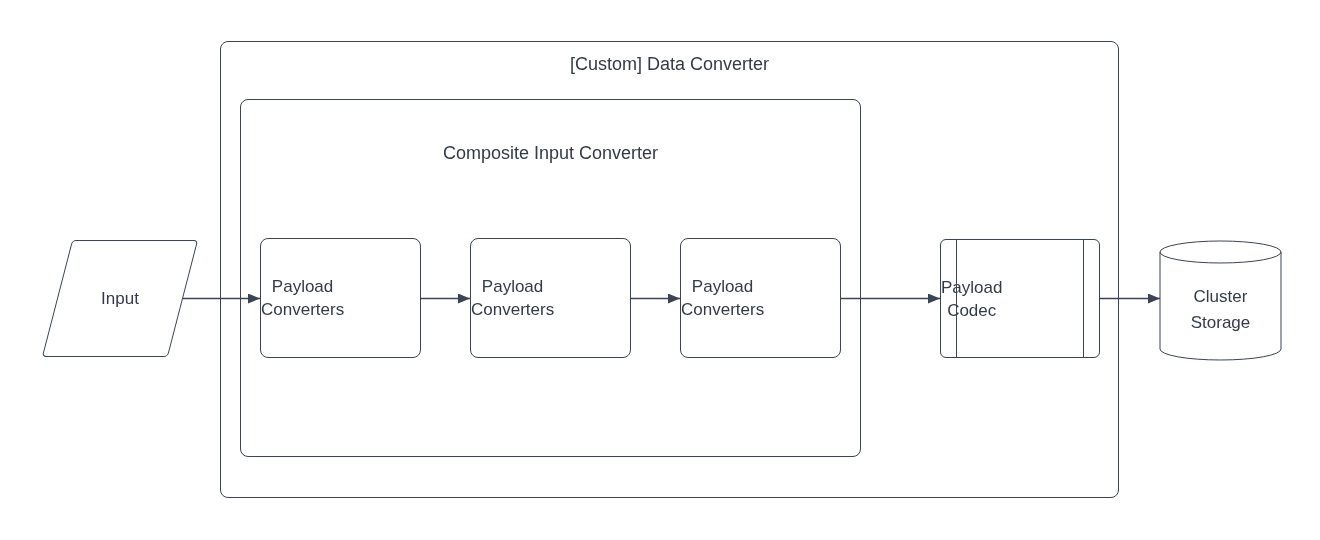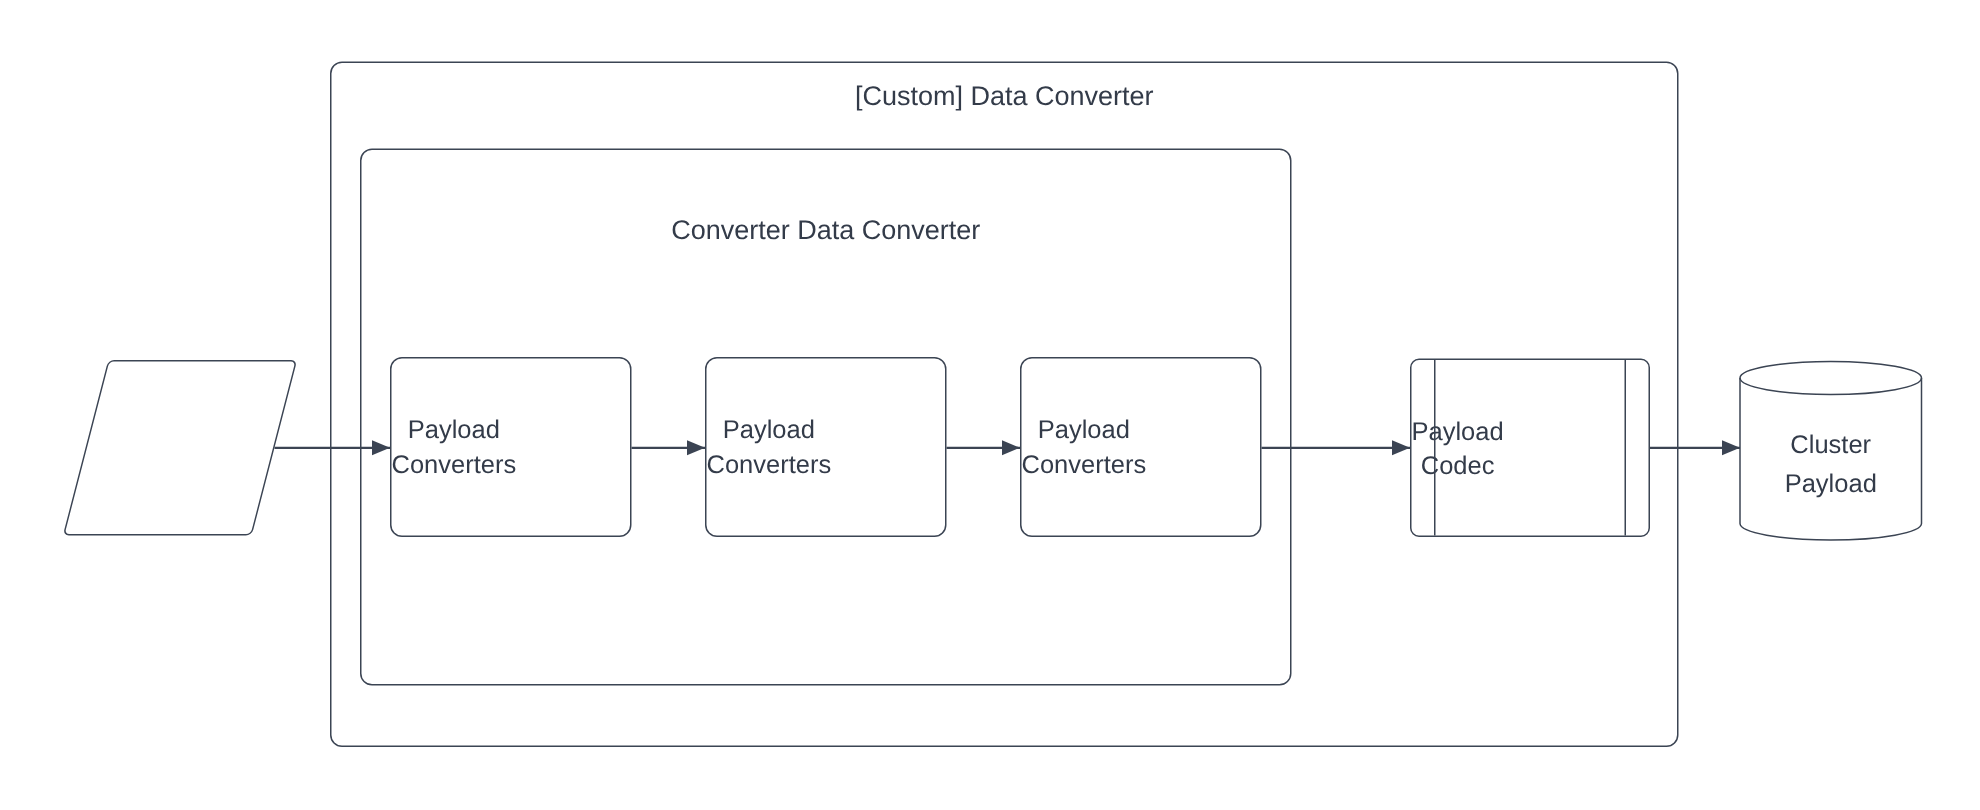--- a/index.html
+++ b/index.html
@@ -115,24 +115,27 @@
     <line class="edge" x1="631" y1="298.5" x2="680" y2="298.5" marker-end="url(#arrow)"></line>
     <line class="edge" x1="841" y1="298.5" x2="940" y2="298.5" marker-end="url(#arrow)"></line>
     <line class="edge" x1="1100" y1="298.5" x2="1160" y2="298.5" marker-end="url(#arrow)"></line>
   </svg>
 
   <div class="container outer">
     <div class="container-title">[Custom] Data Converter</div>
   </div>
 
   <div class="container inner">
-    <div class="container-title">Converter Data Converter</div>
+    <div class="container-title">Composite Input Converter</div>
   </div>
 
   <div class="shape parallelogram"></div>
+  <div class="overlay-label input-label">
+    <span class="label">Input</span>
+  </div>
 
   <div class="shape box pc1">
     <span class="label">Payload
 Converters</span>
   </div>
   <div class="shape box pc2">
     <span class="label">Payload
 Converters</span>
   </div>
   <div class="shape box pc3">
@@ -146,16 +149,16 @@
     <span class="label">Payload
 Codec</span>
   </div>
 
   <svg class="cylinder-svg" viewBox="0 0 123 121" xmlns="http://www.w3.org/2000/svg">
     <path class="cyl-body" d="M1 12 A60.5 11 0 0 1 122 12 L122 109 A60.5 11 0 0 1 1 109 Z"></path>
     <path class="cyl-lid" d="M1 12 A60.5 11 0 0 0 122 12"></path>
   </svg>
   <div class="overlay-label storage-label">
     <span class="label" style="line-height:26px">Cluster
-Payload</span>
+Storage</span>
   </div>
 
 </div>
 
 </body></html>

